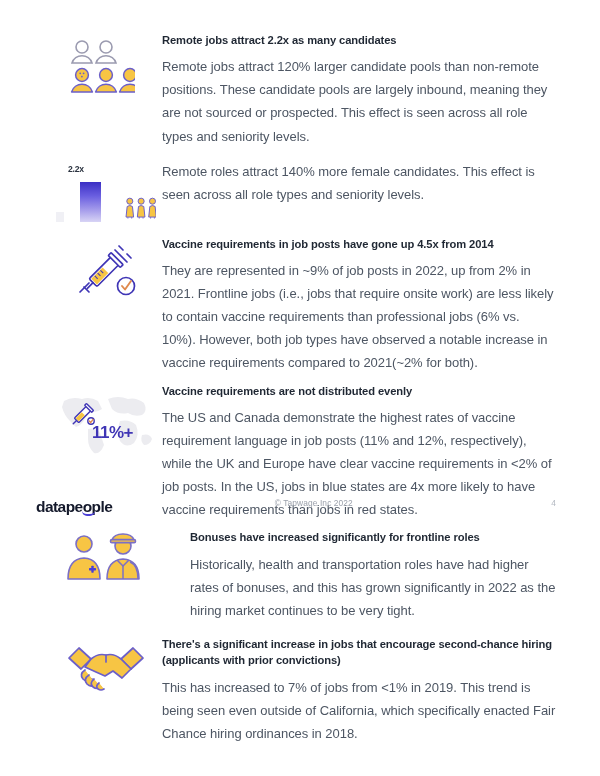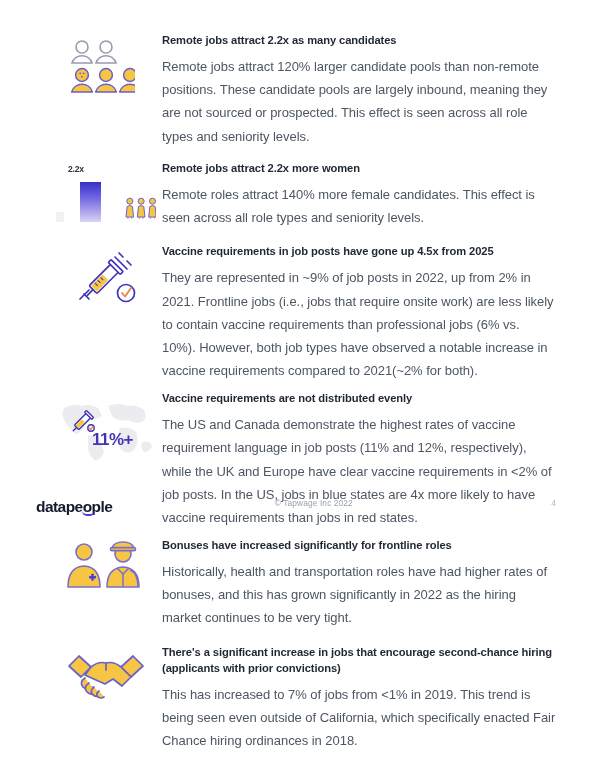--- a/index.html
+++ b/index.html
@@ -71,21 +71,21 @@
   .row-2 .icon-col { padding-top: 4px; }
   .row-3 .icon-col { padding-top: 6px; }
   .row-4 .icon-col { padding-top: 8px; }
   .row-5 .icon-col { padding-top: 4px; }
   .row-6 .icon-col { padding-top: 6px; }
 
   .row-1 { margin-bottom: 12px; }
   .row-2 { margin-bottom: 14px; }
   .row-3 { margin-bottom: 8px; }
   .row-4 { margin-bottom: 8px; }
-  .row-5 { margin-bottom: 14px; }
+  .row-5 { margin-bottom: 14px; gap: 28px; }
   .row-6 { margin-bottom: 0; }
 
   
   .bars-illo {
     display: flex;
     align-items: flex-end;
     width: 100px;
     height: 58px;
     position: relative;
     gap: 15px;
@@ -224,21 +224,20 @@
                 <line x1="21.5" y1="26" x2="21.5" y2="28"></line>
                   <line x1="26.5" y1="26" x2="26.5" y2="28"></line>
                 <line x1="36.5" y1="26" x2="36.5" y2="28"></line>
                   <line x1="41.5" y1="26" x2="41.5" y2="28"></line>
               </g>
             </svg>
           </span>
         </span>
       </div>
       <div class="text-col">
-        <div class="heading">Remote jobs attract 2.2x more women</div>
         <div class="body">Remote roles attract 140% more female candidates. This effect is seen across all role types and seniority levels.</div>
       </div>
     </div>
 
     <div class="row row-3">
       <div class="icon-col">
         <span>
           <svg width="70" height="58" viewBox="0 0 70 58">
             <g stroke="#3f35b5" stroke-width="1.7" fill="none" stroke-linecap="round" stroke-linejoin="round">
               <path d="M9 50 L18 41"></path>
@@ -255,21 +254,21 @@
               <line x1="31" y1="26" x2="31" y2="30" stroke="#3f35b5" stroke-width="1"></line>
               <rect x="47" y="21" width="4" height="17" rx="1" fill="#ffffff" stroke="#3f35b5" stroke-width="1.7"></rect>
               <line x1="9" y1="29.5" x2="17" y2="29.5" stroke="#3f35b5" stroke-width="1.7" stroke-linecap="round"></line>
             </g>
             <circle cx="55" cy="44" r="8.5" fill="none" stroke="#3f35b5" stroke-width="1.7"></circle>
             <path d="M51 44 L54 47.5 L60 39" fill="none" stroke="#e08a4e" stroke-width="1.9" stroke-linecap="round" stroke-linejoin="round"></path>
           </svg>
         </span>
       </div>
       <div class="text-col">
-        <div class="heading">Vaccine requirements in job posts have gone up 4.5x from 2025</div>
+        <div class="heading">Vaccine requirements in job posts have gone up 4.5x from 2014</div>
         <div class="body">They are represented in ~9% of job posts in 2022, up from 2% in 2021. Frontline jobs (i.e., jobs that require onsite work) are less likely to contain vaccine requirements than professional jobs (6% vs. 10%). However, both job types have observed a notable increase in vaccine requirements compared to 2021(~2% for both).</div>
       </div>
     </div>
 
     <div class="row row-4">
       <div class="icon-col">
         <span>
           <svg width="96" height="66" viewBox="0 0 96 66">
 
             <g fill="#ececf0">

